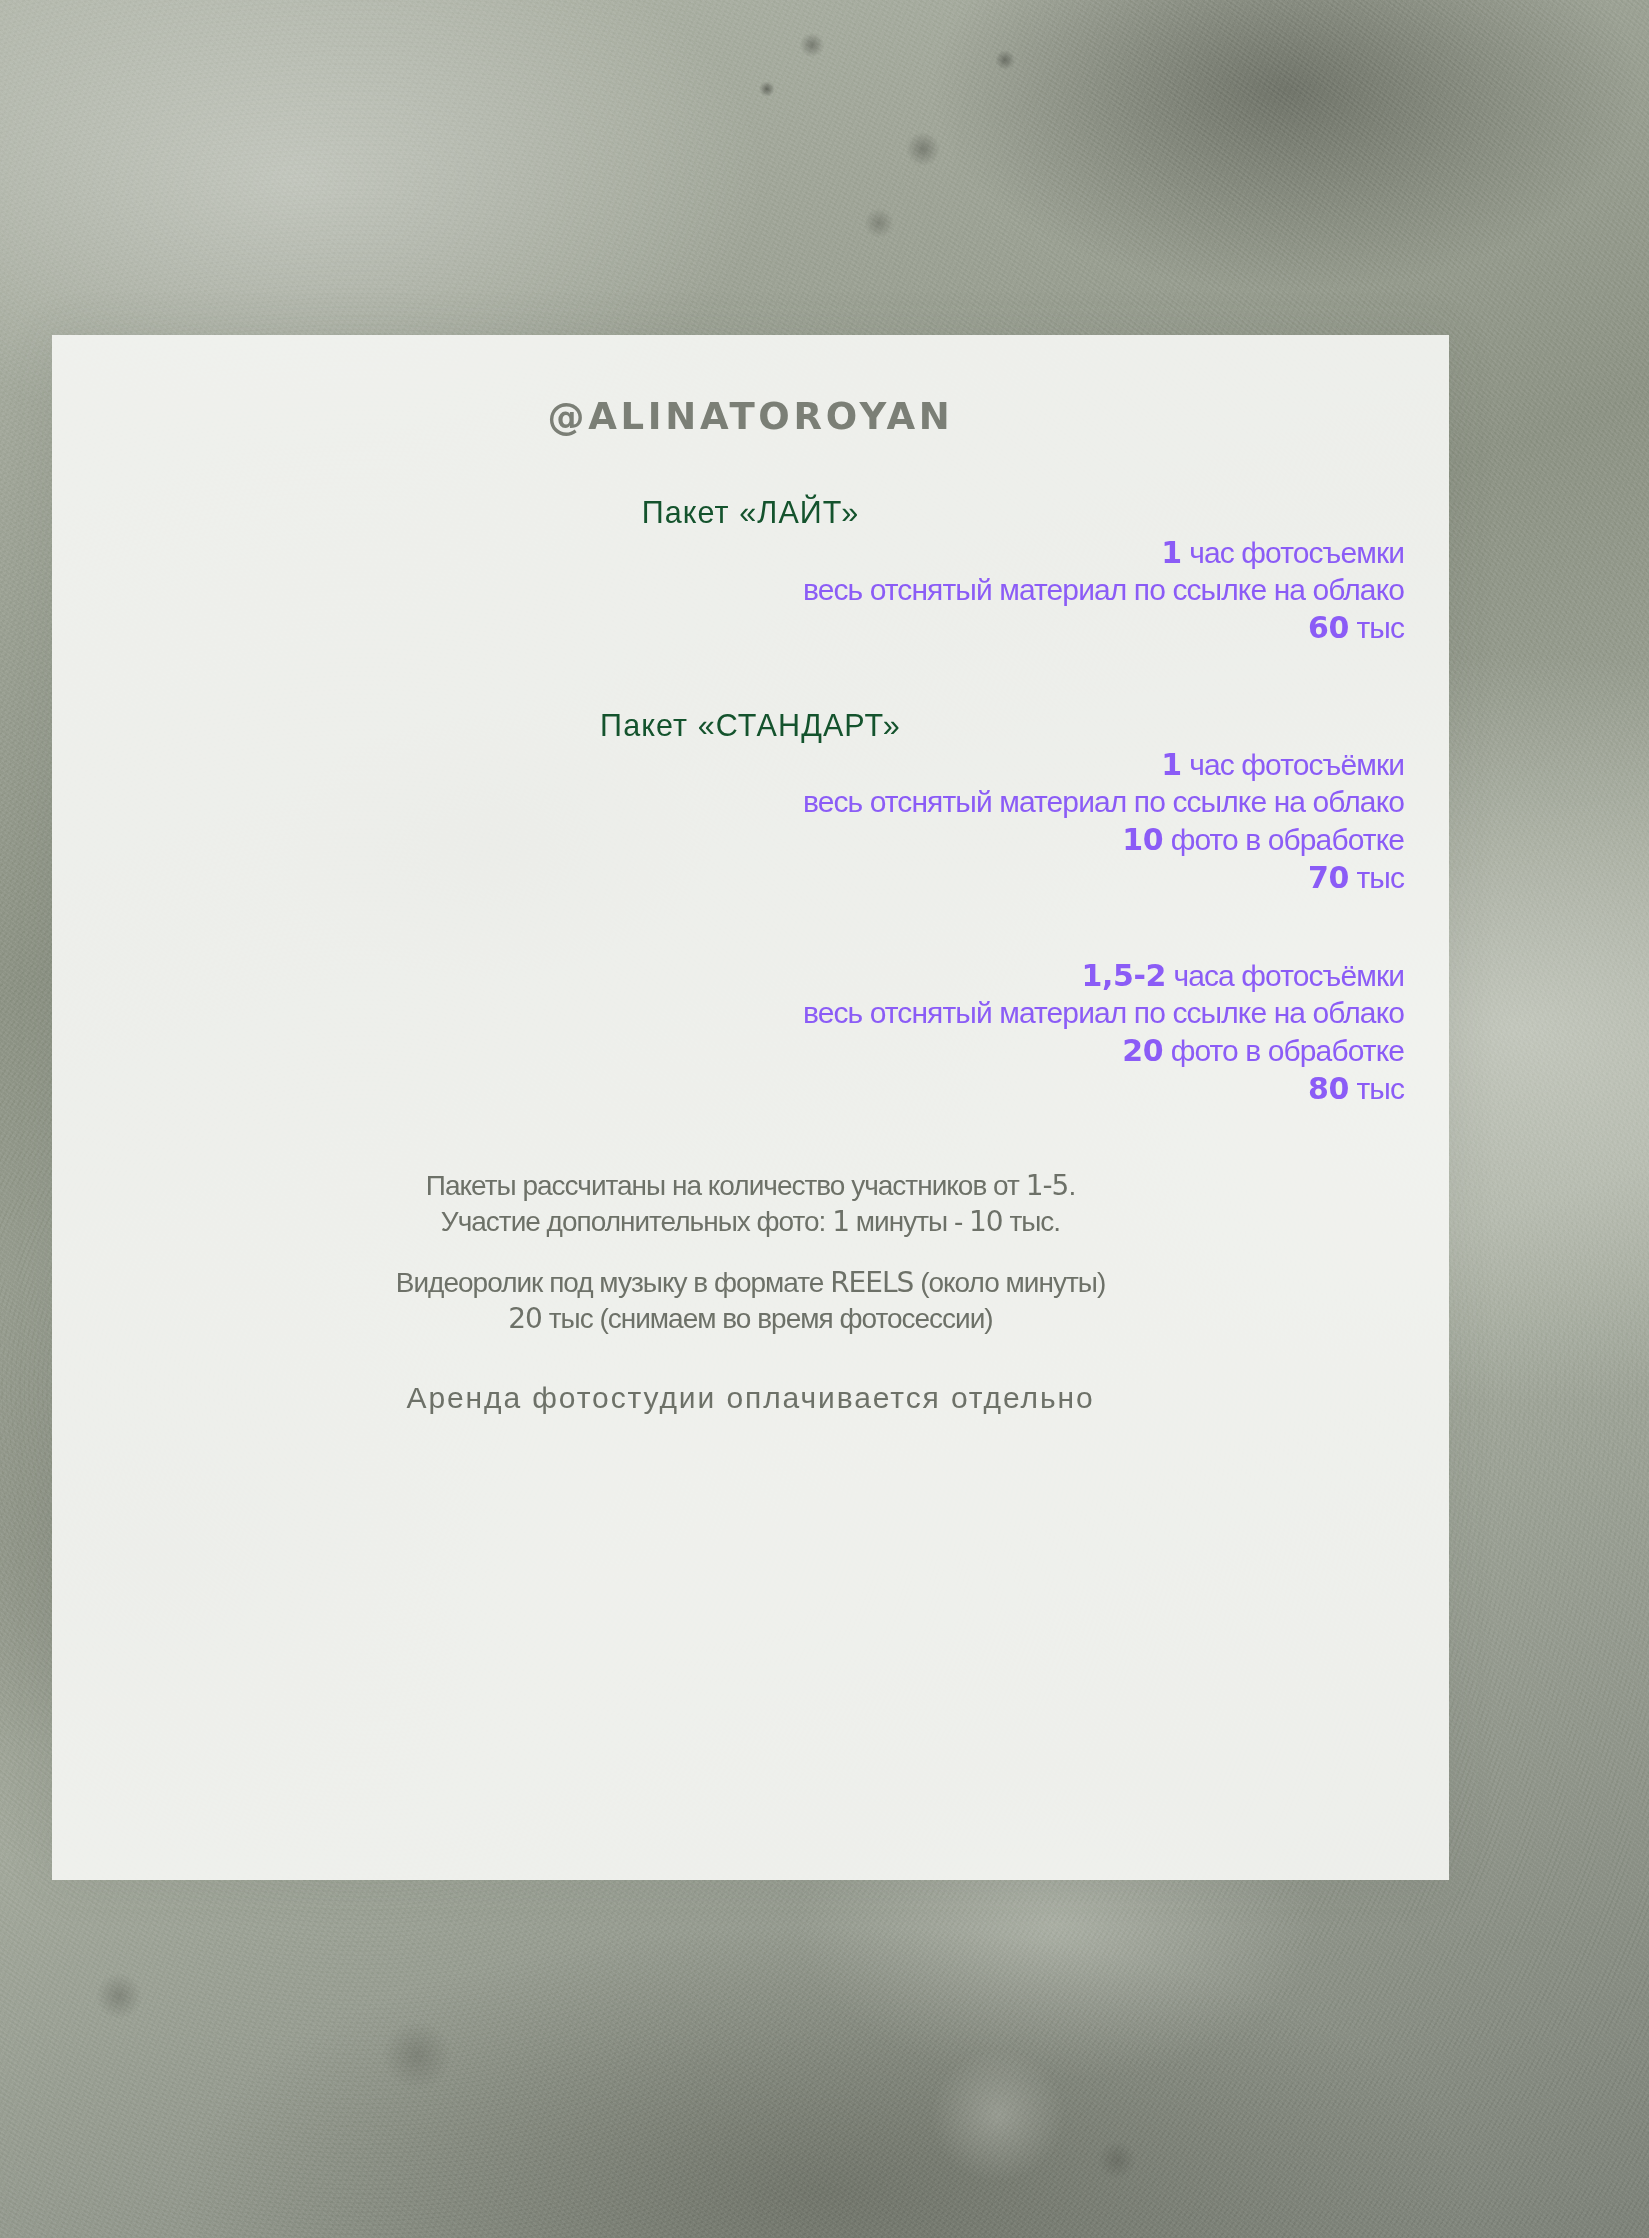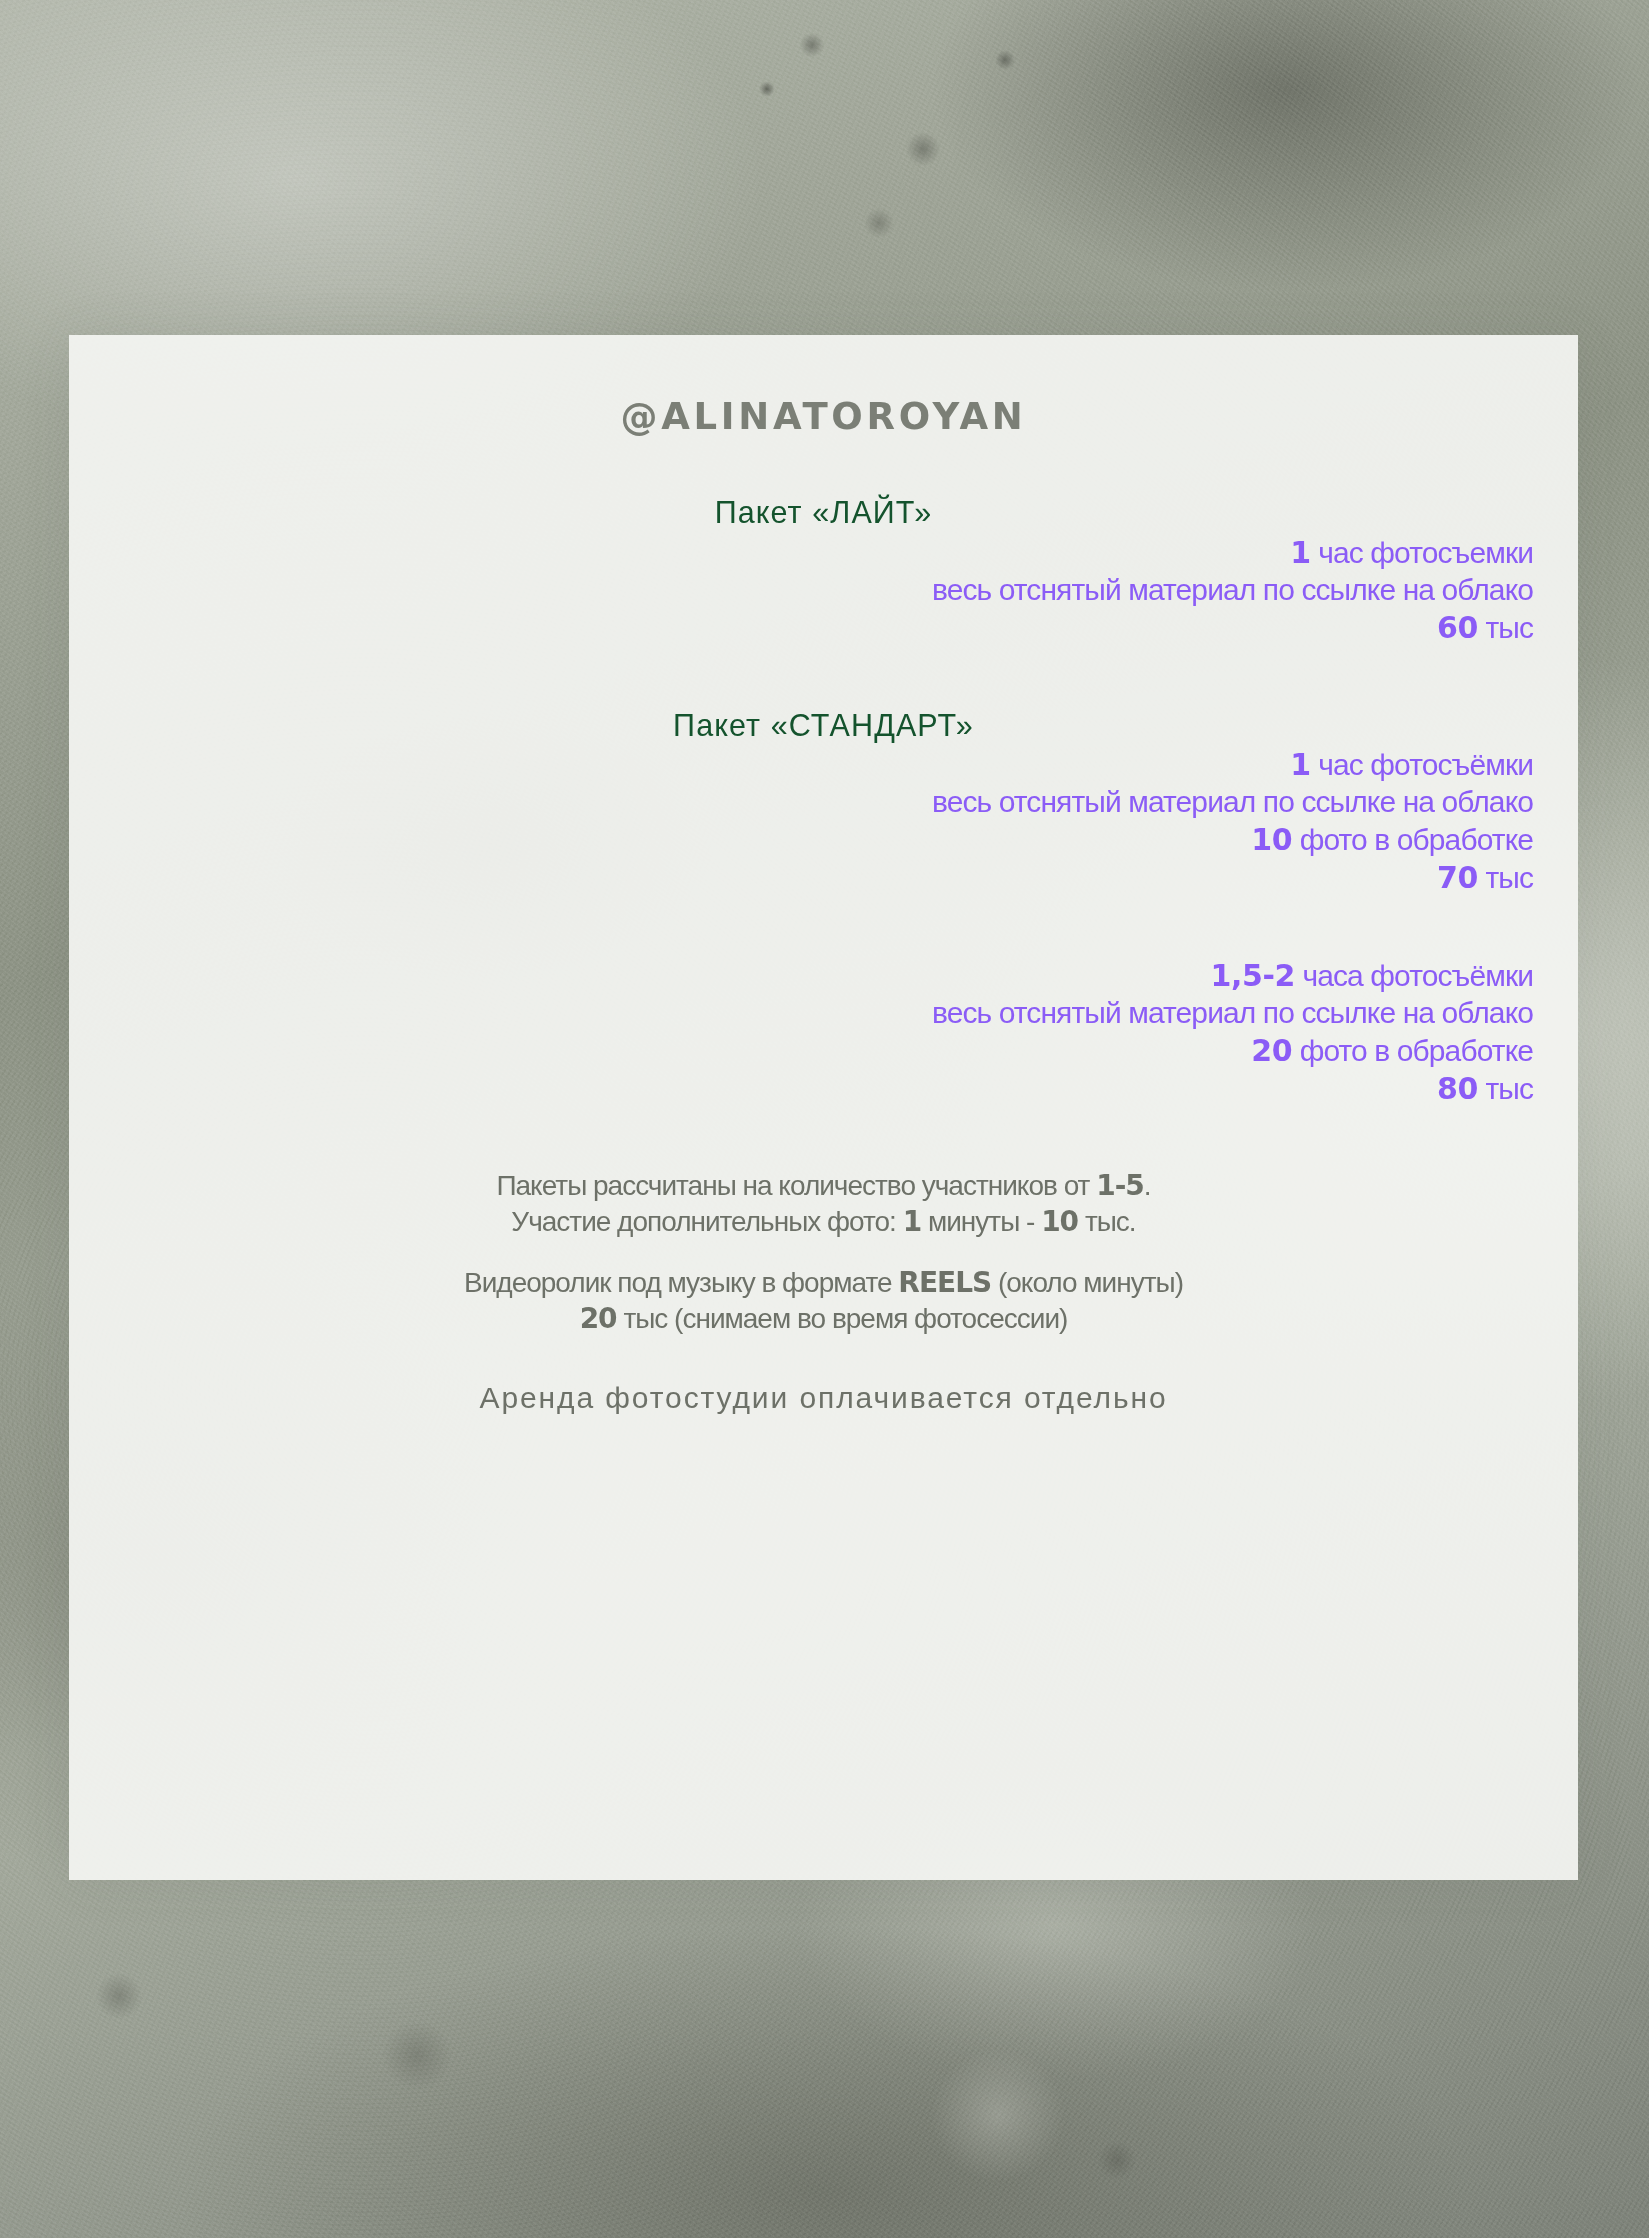--- a/index.html
+++ b/index.html
@@ -51,23 +51,23 @@
       radial-gradient(circle 19.4px at 879px 223px, rgba(60,62,55,0.30), rgba(60,62,55,0) 78%),
       radial-gradient(circle 30px at 119px 1996px, rgba(60,62,55,0.28), rgba(60,62,55,0) 78%),
       radial-gradient(circle 45px at 417px 2055px, rgba(60,62,55,0.22), rgba(60,62,55,0) 78%),
       radial-gradient(circle 25px at 1117px 2160px, rgba(60,62,55,0.25), rgba(60,62,55,0) 78%),
       radial-gradient(circle 89px at 998px 2115px, rgba(230,232,224,0.25), rgba(230,232,224,0) 75%);
   }
 
   
   .card {
     position: absolute;
-    left: 69px;
+    left: 52px;
     top: 335px;
-    width: 1509px;
+    width: 1397px;
     height: 1545px;
     background: rgba(244,245,242,0.93);
     box-shadow: 0 0 45px rgba(80,84,74,0.10);
   }
 
   .card-inner {
     position: absolute;
     inset: 0;
     padding: 60px 45px 0 45px;
     box-sizing: border-box;
@@ -110,21 +110,21 @@
 
   .note {
     font-size: 28px;
     letter-spacing: -1px;
     color: #6d7168;
     margin-bottom: 3px;
     white-space: nowrap;
   }
   .note b {
     font-family: "DejaVu Sans", sans-serif;
-    font-weight: bold;
+    font-weight: normal;
   }
 
   .block-gap-lg { height: 25px; }
 
   .footer {
     font-size: 30px;
     letter-spacing: 1.9px;
     color: #6d7168;
     margin-top: 46px;
   }

